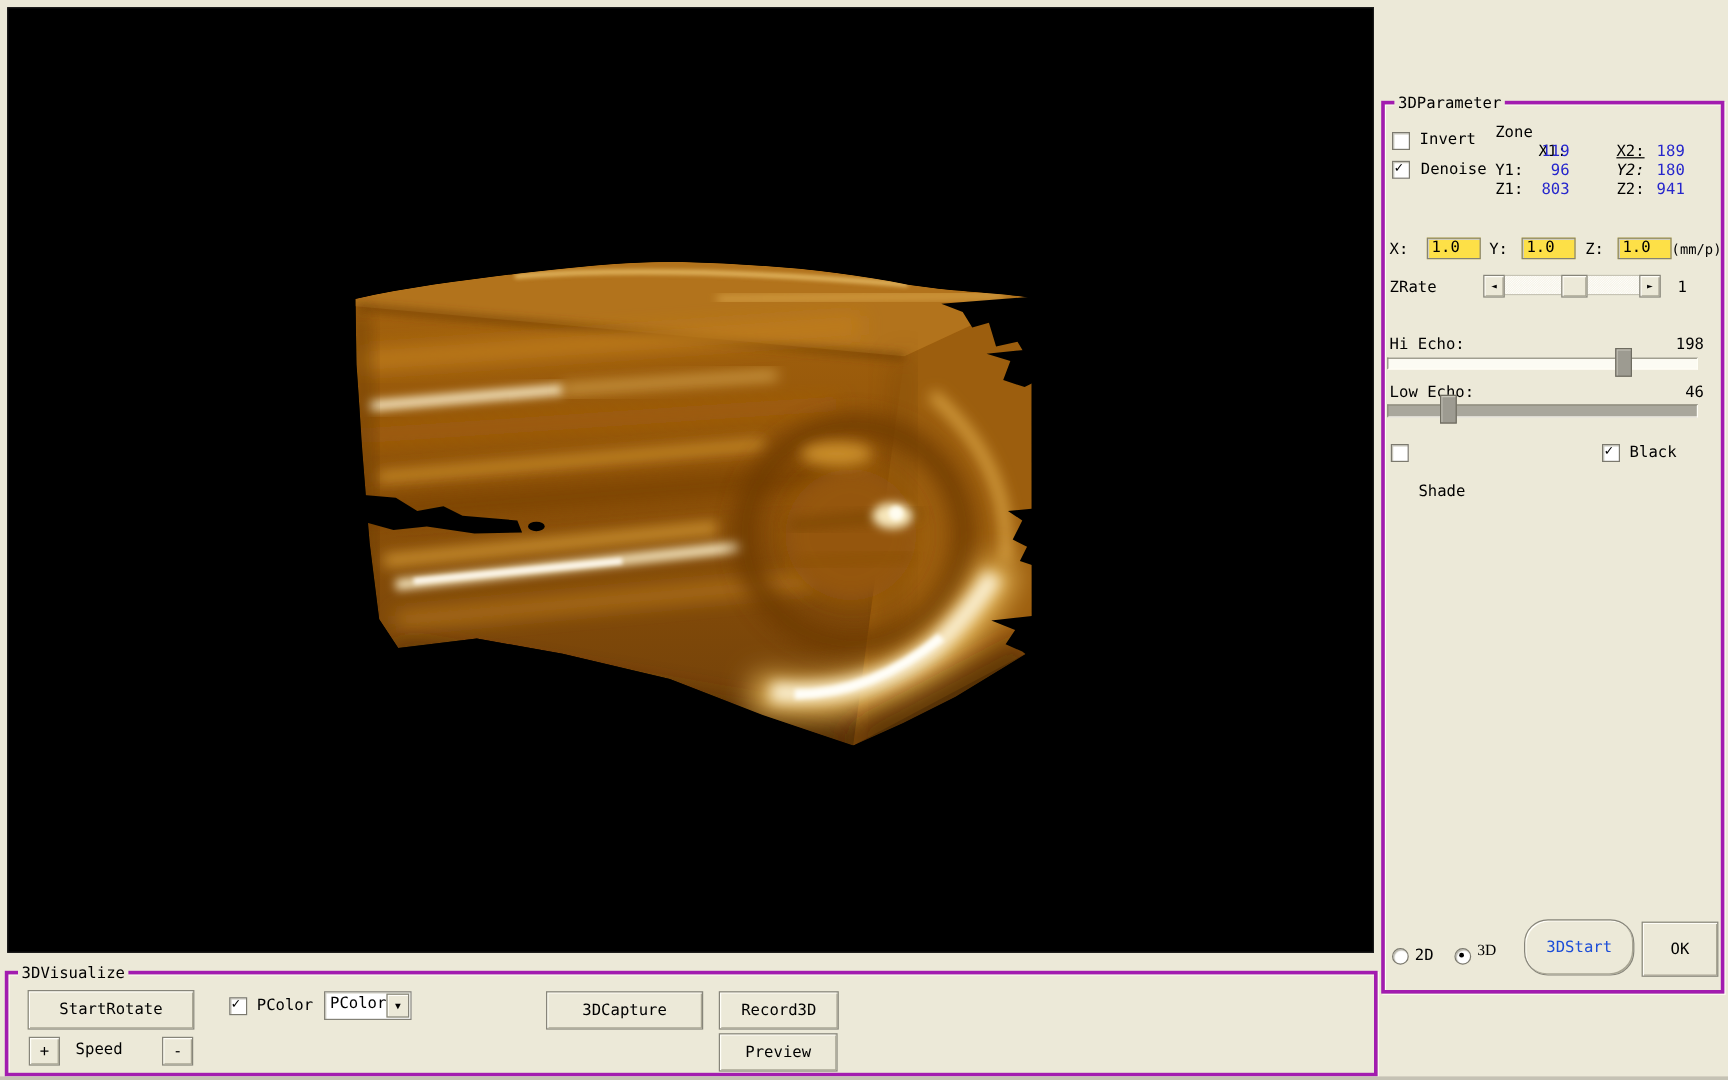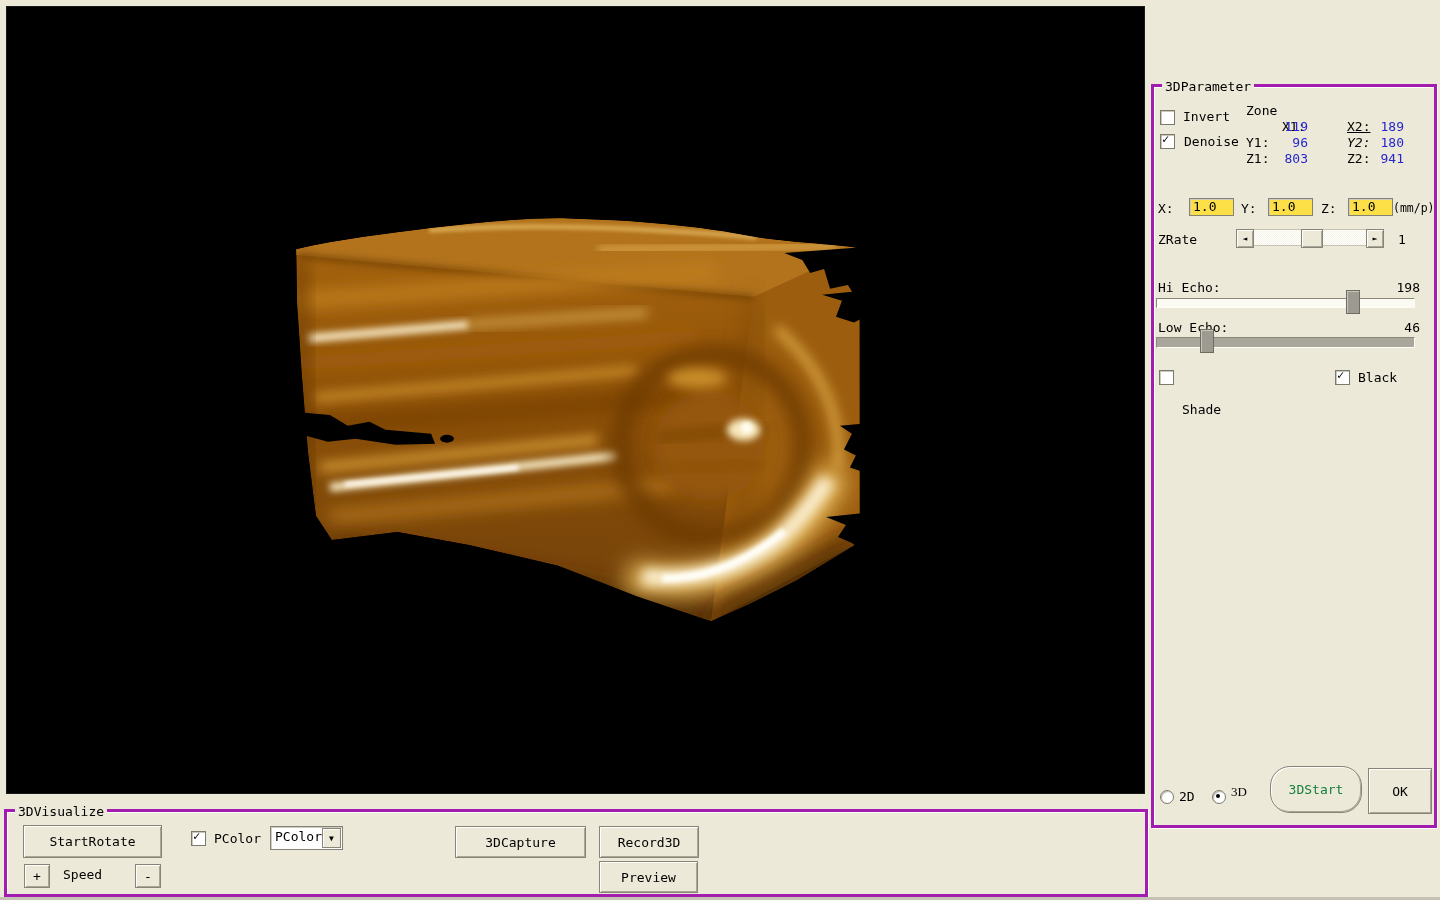--- a/index.html
+++ b/index.html
@@ -5,21 +5,21 @@
   html,body{margin:0;padding:0;background:#555;}
   .window{position:relative;width:1440px;height:900px;background:#ece9d8;overflow:hidden;
           font-family:"DejaVu Sans Mono","Liberation Mono",monospace;font-size:13px;color:#000;}
   .lbl{position:absolute;white-space:nowrap;line-height:14px;}
   .viewport{position:absolute;left:6px;top:6px;width:1137px;height:786px;background:#000;border:1px solid #1a1a1a;}
   .gb{position:absolute;border:3px solid #a21caf;box-shadow:1px 1px 0 #fffef6, inset 1px 1px 0 #fffef6;}
   .gb-title{position:absolute;top:-8px;left:8px;background:#ece9d8;padding:0 3px;line-height:15px;}
   .btn{position:absolute;display:flex;align-items:center;justify-content:center;
        background:#ece9d8;border:1px solid #87857a;
        box-shadow:inset 1px 1px 0 #fffef8, inset -1px -1px 0 #a9a694;cursor:default;}
-  .btn.disabled{color:#15803d;border-radius:20px;}
+  .btn.disabled{color:#1d4ed8;border-radius:20px;}
   .edit{position:absolute;background:#fde047;border:1px solid #848277;box-shadow:inset 1px 1px 0 #cfcdc2;
         padding:0 3px;line-height:16px;}
   .cb{position:absolute;width:13px;height:13px;background:#fff;border:1px solid #7b796e;
       box-shadow:inset 1px 1px 0 #c9c7bc;}
   .cb .tick{visibility:hidden;position:absolute;left:1px;top:-3px;font-size:12px;font-weight:bold;}
   .cb.on .tick{visibility:visible;}
   .radio{position:absolute;width:12px;height:12px;border-radius:50%;background:#fff;border:1px solid #7b796e;
          box-shadow:inset 1px 1px 1px #b9b7ac;}
   .radio .dot{display:none;position:absolute;left:3px;top:3px;width:4px;height:4px;border-radius:50%;background:#000;}
   .radio.on .dot{display:block;}

